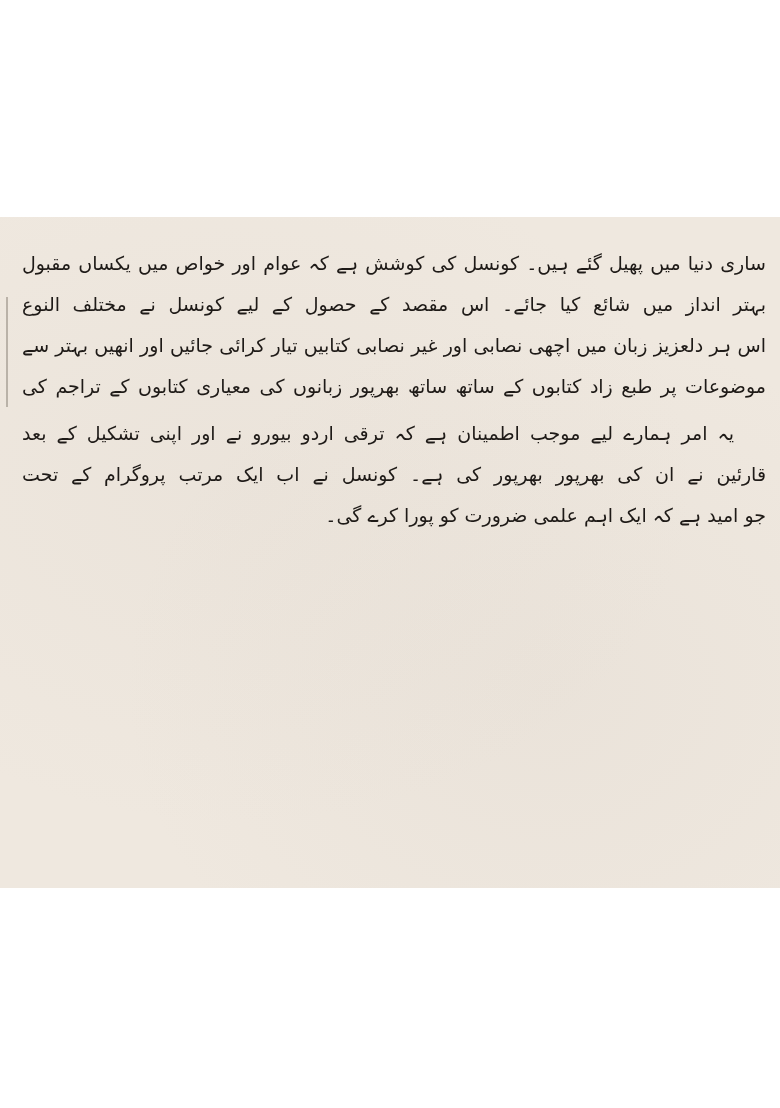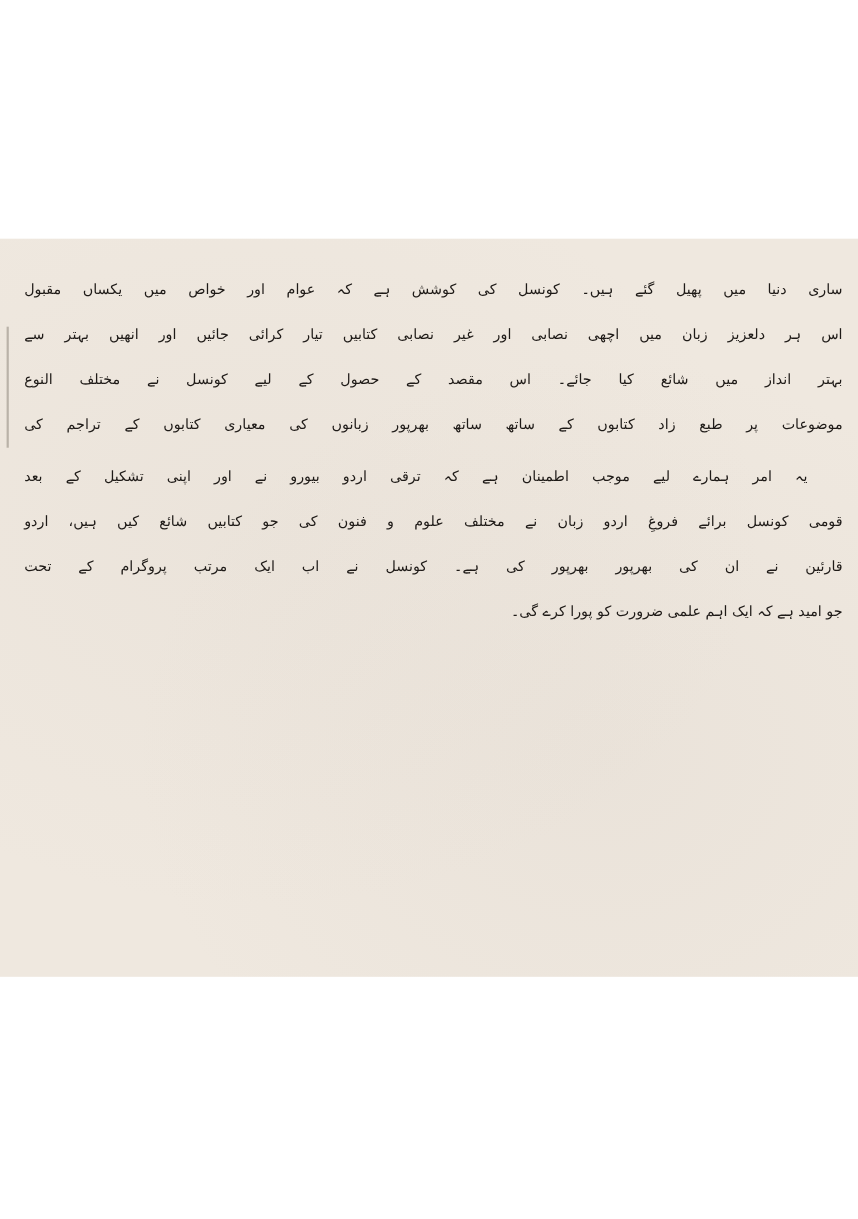--- a/index.html
+++ b/index.html
@@ -25,21 +25,21 @@
         radial-gradient(ellipse at 70% 70%, rgba(190,180,170,0.10), transparent 55%);
     }
     .text-block {
       position: absolute;
       left: 22px;
       right: 14px;
       top: 243px;
       direction: rtl;
       font-family: "DejaVu Sans", sans-serif;
       color: #1e1a17;
-      font-size: 13px;
+      font-size: 19px;
     }
     .line {
       display: block;
       height: 41px;
       line-height: 41px;
       white-space: nowrap;
       text-align: justify;
       text-align-last: justify;
     }
     .line.last {
@@ -61,26 +61,25 @@
 <body>
 
 <div class="page-band">
   <div class="margin-mark" style="top:80px;height:110px;"></div>
 </div>
 
 <div class="text-block">
 
   <div>
     <span class="line">ساری دنیا میں پھیل گئے ہیں۔ کونسل کی کوشش ہے کہ عوام اور خواص میں یکساں مقبول</span>
+    <span class="line">بہتر انداز میں شائع کیا جائے۔ اس مقصد کے حصول کے لیے کونسل نے مختلف النوع</span>
     <span class="line">اس ہر دلعزیز زبان میں اچھی نصابی اور غیر نصابی کتابیں تیار کرائی جائیں اور انھیں بہتر سے</span>
-    <span class="line">بہتر انداز میں شائع کیا جائے۔ اس مقصد کے حصول کے لیے کونسل نے مختلف النوع</span>
     <span class="line">موضوعات پر طبع زاد کتابوں کے ساتھ ساتھ بھرپور زبانوں کی معیاری کتابوں کے تراجم کی</span>
   </div>
 
   <div class="para-gap-1">
     <span class="line indent">یہ امر ہمارے لیے موجب اطمینان ہے کہ ترقی اردو بیورو نے اور اپنی تشکیل کے بعد</span>
-    <span class="line">قومی کونسل برائے فروغِ اردو زبان نے مختلف علوم و فنون کی جو کتابیں شائع کیں ہیں، اردو</span>
     <span class="line">قارئین نے ان کی بھرپور بھرپور کی ہے۔ کونسل نے اب ایک مرتب پروگرام کے تحت</span>
     <span class="line last">جو امید ہے کہ ایک اہم علمی ضرورت کو پورا کرے گی۔</span>
   </div>
 
 
 </div>
 
 </body></html>

